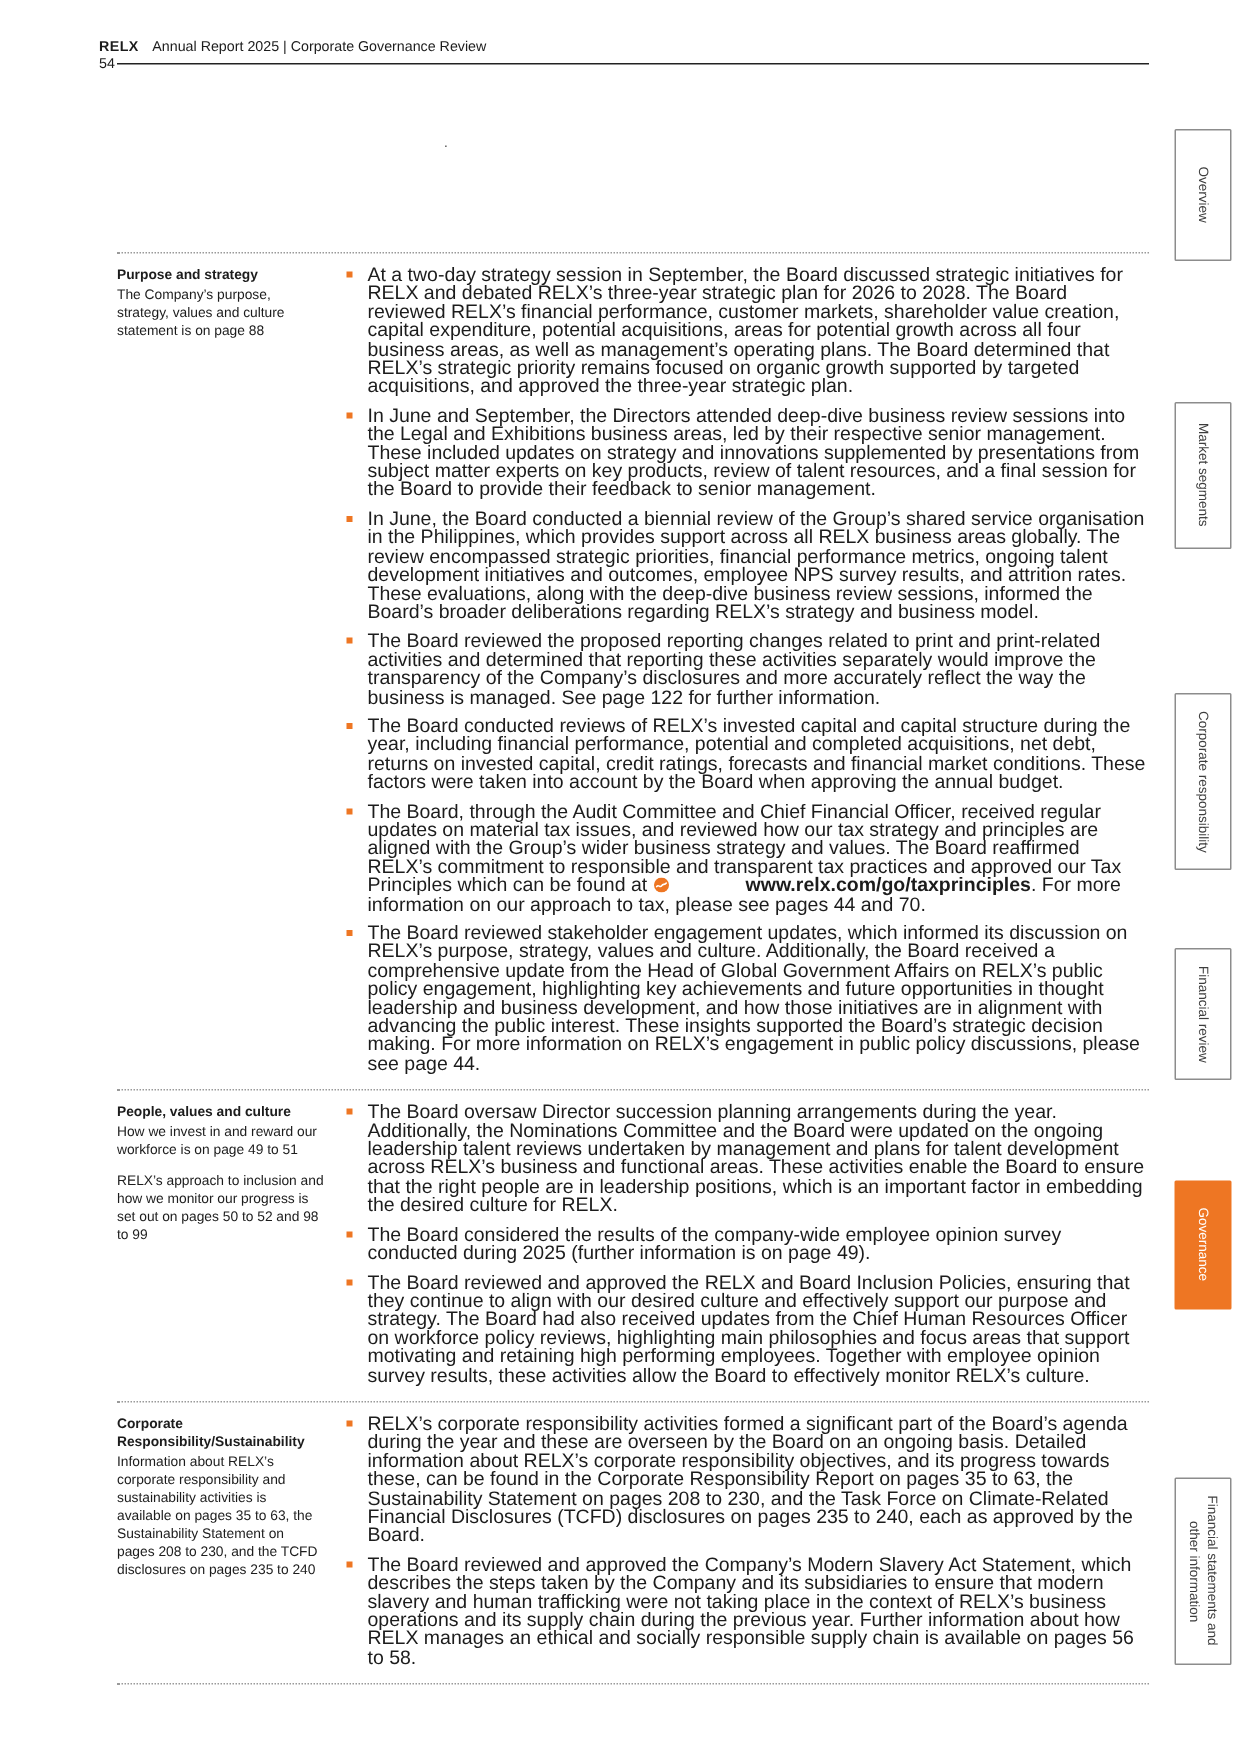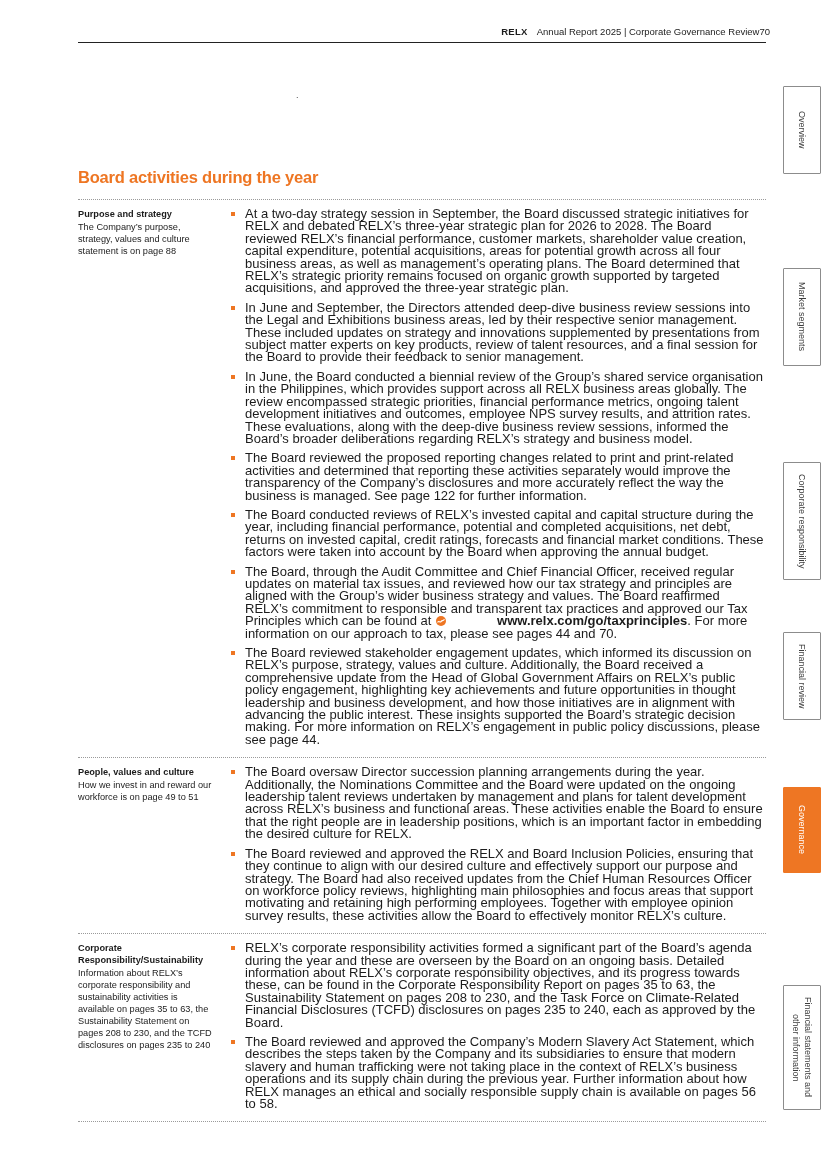--- a/index.html
+++ b/index.html
@@ -2,21 +2,21 @@
 <html style="--accent: #EE7623;"><head>
 <meta charset="utf-8">
 <style>
   :root{ --accent:#EE7623; --ink:#1c1c1c; --tab-border:#8c8c8c; --dotted:#9a9a9a; }
   *{box-sizing:border-box;}
   body{margin:0;background:#ffffff;}
   .page{position:relative;width:825px;height:1168px;background:#fff;overflow:hidden;
         font-family:"Liberation Sans",sans-serif;color:var(--ink);}
 
   
-  .hdr{position:absolute;left:82px;top:26px;width:688px;display:flex;justify-content:flex-end;align-items:baseline;font-size:9.5px;}
+  .hdr{position:absolute;left:66px;top:26px;width:688px;display:flex;justify-content:flex-end;align-items:baseline;font-size:9.5px;flex-direction:column;}
   .brand{font-weight:bold;letter-spacing:.3px;}
   .subtitle{margin-left:9px;}
   .header-rule{position:absolute;left:78px;top:42px;width:688px;border-top:1.2px solid #222;}
 
   .stray-dot{position:absolute;left:296px;top:90px;font-size:9px;color:#444;}
 
   
   .main{position:absolute;left:78px;top:168px;width:688px;}
   h1.title{margin:0 0 12px;font-size:16.5px;font-weight:bold;color:var(--accent);letter-spacing:-.2px;}
 
@@ -50,28 +50,27 @@
 </style>
 </head>
 <body>
 
 <div class="page" id="page">
 
   <header class="hdr">
     <div>
       <span class="brand">RELX</span><span class="subtitle">Annual Report 2025 | Corporate Governance Review</span>
     </div>
-    <span>70</span>
+    <span>54</span>
   </header>
   <div class="header-rule"></div>
 
   <span class="stray-dot">.</span>
 
   <main class="main">
-    <h1 class="title">Board activities during the year</h1>
     <div id="sections">
         <div class="section-row">
           <div class="side">
             <h3 class="side-heading">Purpose and strategy</h3>
             <p class="side-para">The Company’s purpose, strategy, values and culture statement is on page 88</p>
           </div>
           <div class="bullets">
             <div class="bullet-item">
               <span class="bullet-square"></span>
               <span class="bullet-text">At a two-day strategy session in September, the Board discussed strategic initiatives for RELX and debated RELX’s three-year strategic plan for 2026 to 2028. The Board reviewed RELX’s financial performance, customer markets, shareholder value creation, capital expenditure, potential acquisitions, areas for potential growth across all four business areas, as well as management’s operating plans. The Board determined that RELX’s strategic priority remains focused on organic growth supported by targeted acquisitions, and approved the three-year strategic plan.</span>
@@ -102,25 +101,30 @@
             <div class="bullet-item">
               <span class="bullet-square"></span>
               <span class="bullet-text">The Board reviewed stakeholder engagement updates, which informed its discussion on RELX’s purpose, strategy, values and culture. Additionally, the Board received a comprehensive update from the Head of Global Government Affairs on RELX’s public policy engagement, highlighting key achievements and future opportunities in thought leadership and business development, and how those initiatives are in alignment with advancing the public interest. These insights supported the Board’s strategic decision making. For more information on RELX’s engagement in public policy discussions, please see page 44.</span>
             </div>
           </div>
         </div>
         <div class="section-row">
           <div class="side">
             <h3 class="side-heading">People, values and culture</h3>
             <p class="side-para">How we invest in and reward our workforce is on page 49 to 51</p>
+            <p class="side-para">RELX’s approach to inclusion and how we monitor our progress is set out on pages 50 to 52 and 98 to 99</p>
           </div>
           <div class="bullets">
             <div class="bullet-item">
               <span class="bullet-square"></span>
               <span class="bullet-text">The Board oversaw Director succession planning arrangements during the year. Additionally, the Nominations Committee and the Board were updated on the ongoing leadership talent reviews undertaken by management and plans for talent development across RELX’s business and functional areas. These activities enable the Board to ensure that the right people are in leadership positions, which is an important factor in embedding the desired culture for RELX.</span>
+            </div>
+            <div class="bullet-item">
+              <span class="bullet-square"></span>
+              <span class="bullet-text">The Board considered the results of the company-wide employee opinion survey conducted during 2025 (further information is on page 49).</span>
             </div>
             <div class="bullet-item">
               <span class="bullet-square"></span>
               <span class="bullet-text">The Board reviewed and approved the RELX and Board Inclusion Policies, ensuring that they continue to align with our desired culture and effectively support our purpose and strategy. The Board had also received updates from the Chief Human Resources Officer on workforce policy reviews, highlighting main philosophies and focus areas that support motivating and retaining high performing employees. Together with employee opinion survey results, these activities allow the Board to effectively monitor RELX’s culture.</span>
             </div>
           </div>
         </div>
         <div class="section-row last">
           <div class="side">
             <h3 class="side-heading">Corporate Responsibility/Sustainability</h3>

